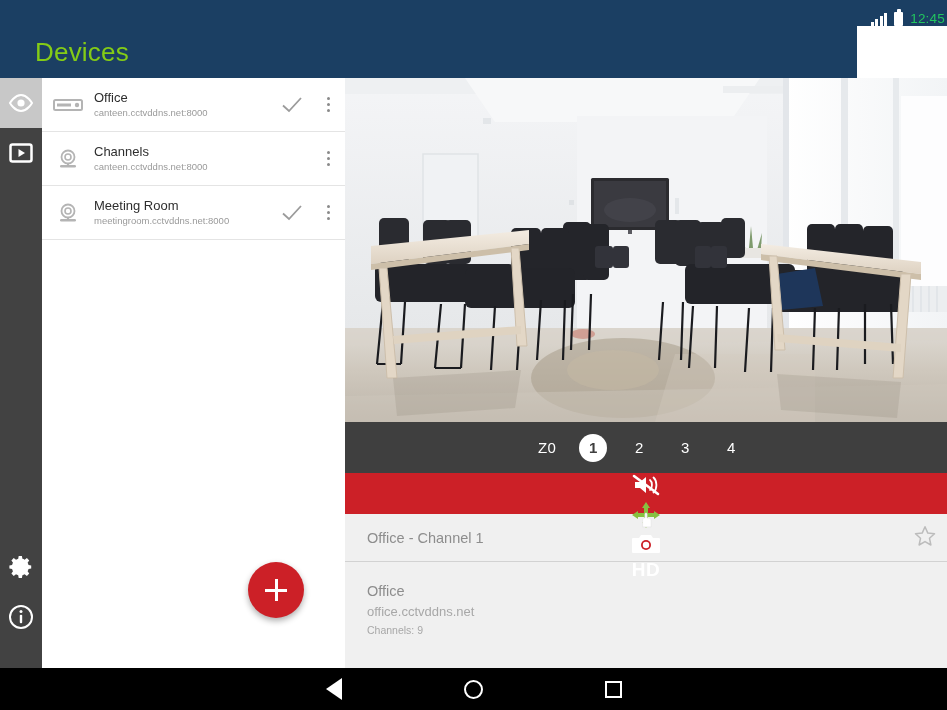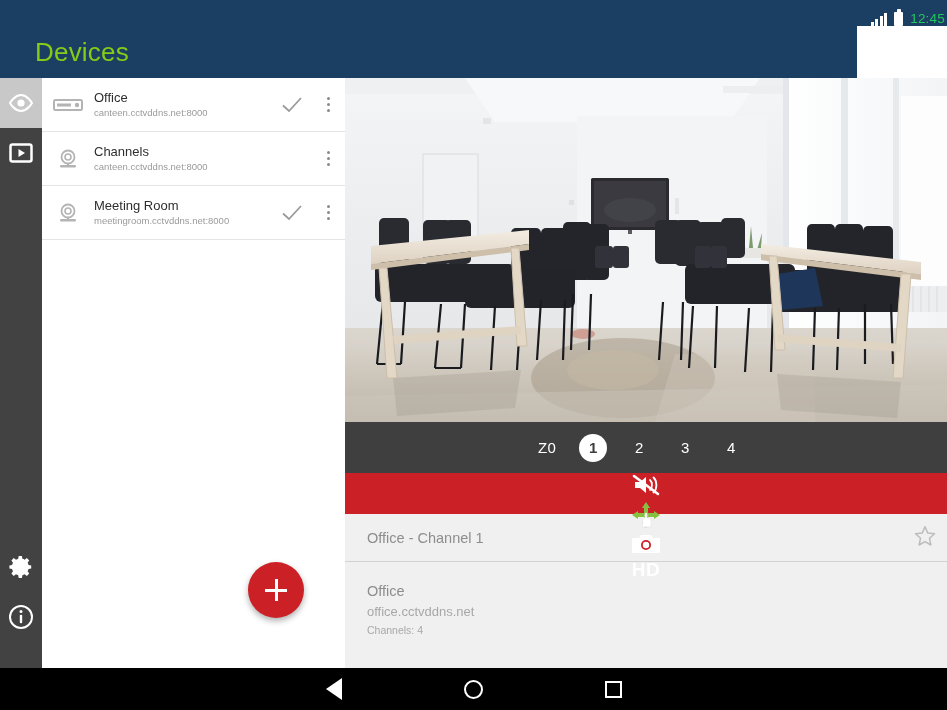--- a/index.html
+++ b/index.html
@@ -495,21 +495,21 @@
       <span>
         <svg width="24" height="24" viewBox="0 0 24 24">
           <path d="M12 2.8 L14.8 9.1 L21.5 9.8 L16.5 14.3 L17.9 21 L12 17.6 L6.1 21 L7.5 14.3 L2.5 9.8 L9.2 9.1 Z" fill="none" stroke="#bcbcbc" stroke-width="1.5" stroke-linejoin="round"></path>
         </svg>
       </span>
     </div>
 
     <div class="infoblock">
       <div class="info-name">Office</div>
       <div class="info-host">office.cctvddns.net</div>
-      <div class="info-chan">Channels: 4</div>
+      <div class="info-chan">Channels: 9</div>
     </div>
 
   </div>
 
   <div class="navbar">
     <div class="navbtn">
       <span class="nav-back"></span>
     </div>
     <div class="navbtn">
       <span class="nav-home"></span>

